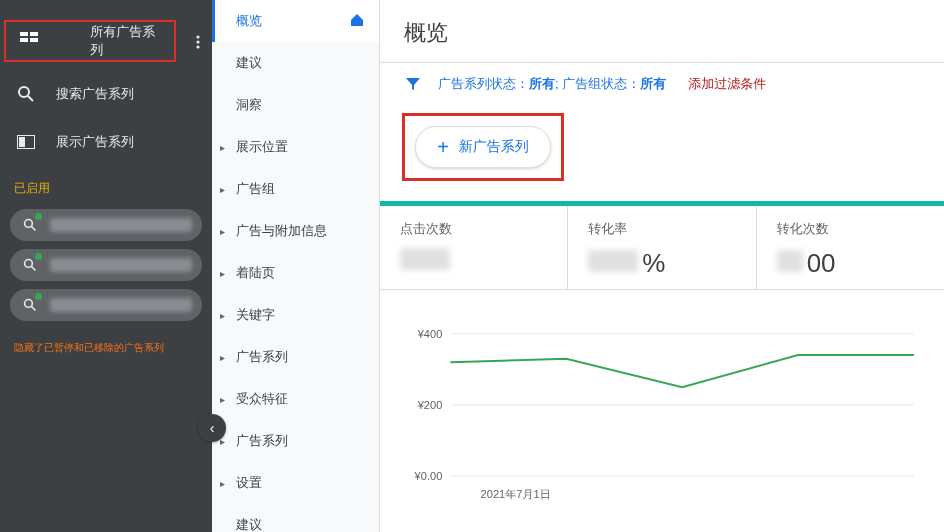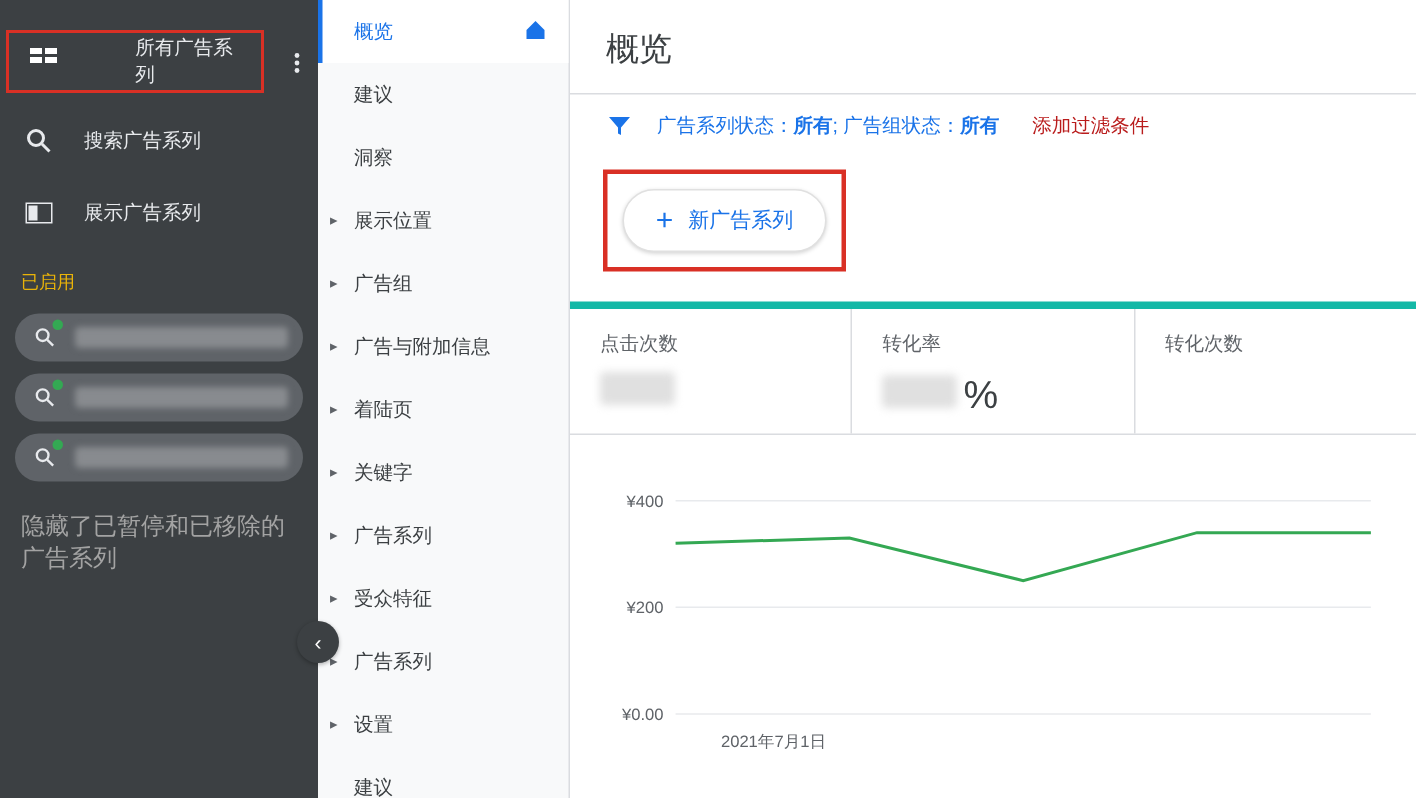--- a/index.html
+++ b/index.html
@@ -10,21 +10,21 @@
   .dark-sidebar { width: 212px; background: #3c4043; color: #bdc1c6; display: flex; flex-direction: column; position: relative; }
   .dark-item { display: flex; align-items: center; height: 48px; padding: 0 14px; cursor: pointer; color: #e8eaed; }
   .dark-item .icon { width: 24px; height: 24px; display: flex; align-items: center; justify-content: center; margin-right: 18px; color: #e8eaed; }
   .dark-item.highlight { outline: 2px solid #d93025; outline-offset: -2px; margin: 20px 4px 0 4px; width: 172px; height: 42px; position: relative; gap: 32px; }
   .dark-item .more { position: absolute; right: -34px; top: 10px; width: 24px; height: 24px; display:flex; align-items:center; justify-content:center; }
   .section-label { padding: 14px 14px 8px; color: #eab308; font-size: 12px; }
   .campaign-pill { display: flex; align-items: center; margin: 4px 10px; height: 32px; background: #5f6368; border-radius: 16px; padding: 0 10px; }
   .campaign-pill .mag { width: 20px; height: 20px; display:flex;align-items:center;justify-content:center; color:#e8eaed; position:relative;}
   .campaign-pill .dot { width:7px; height:7px; border-radius:50%; background:#34a853; position:absolute; top:-2px; right:-2px; }
   .campaign-pill .txt { margin-left: 10px; flex:1; height:14px; background:#888b8f; border-radius:3px; filter: blur(2px);}
-  .hidden-note { padding: 16px 14px; color: #a3a3a3; font-size: 16px; }
+  .hidden-note { padding: 16px 14px; color: #f97316; font-size: 10px; }
 
   
   .light-nav { width: 168px; background: #f8f9fa; border-right: 1px solid #dadce0; position: relative; }
   .light-item { display:flex; align-items:center; height: 42px; padding: 0 16px 0 24px; color:#3c4043; cursor:pointer; position:relative; }
   .light-item.active { color:#1a73e8; border-left: 3px solid #1a73e8; padding-left:21px; background:#fff;}
   .light-item .home { position:absolute; right:14px; color:#1a73e8;}
   .light-item .caret { position:absolute; left:8px; color:#5f6368; font-size:10px;}
   .collapse-handle { position:absolute; left: -14px; top: 414px; width:28px; height:28px; border-radius:50%; background:#3c4043; color:#fff; display:flex; align-items:center; justify-content:center; font-size:14px; box-shadow:0 1px 3px rgba(0,0,0,.3);}
 
   
@@ -229,20 +229,24 @@
       </div>
       <div class="card">
         <div class="label">转化率</div>
         <div class="value">
             <span class="blur-box"></span>
             <span class="suffix">%</span>
           </div>
       </div>
       <div class="card">
         <div class="label">转化次数</div>
+        <div class="value">
+            <span class="blur-box" style="width:26px"></span>
+            <span class="suffix">00</span>
+          </div>
       </div>
     </div>
 
     <div class="chart-wrap">
       <svg class="chart" id="chart-svg" viewBox="0 0 520 200" preserveAspectRatio="none">
           <line class="grid" x1="50" y1="170" x2="510" y2="170"></line>
           <text class="y-tick" x="42" y="174" text-anchor="end">¥0.00</text>
           <line class="grid" x1="50" y1="98.88888888888889" x2="510" y2="98.88888888888889"></line>
           <text class="y-tick" x="42" y="102.88888888888889" text-anchor="end">¥200</text>
           <line class="grid" x1="50" y1="27.77777777777777" x2="510" y2="27.77777777777777"></line>

